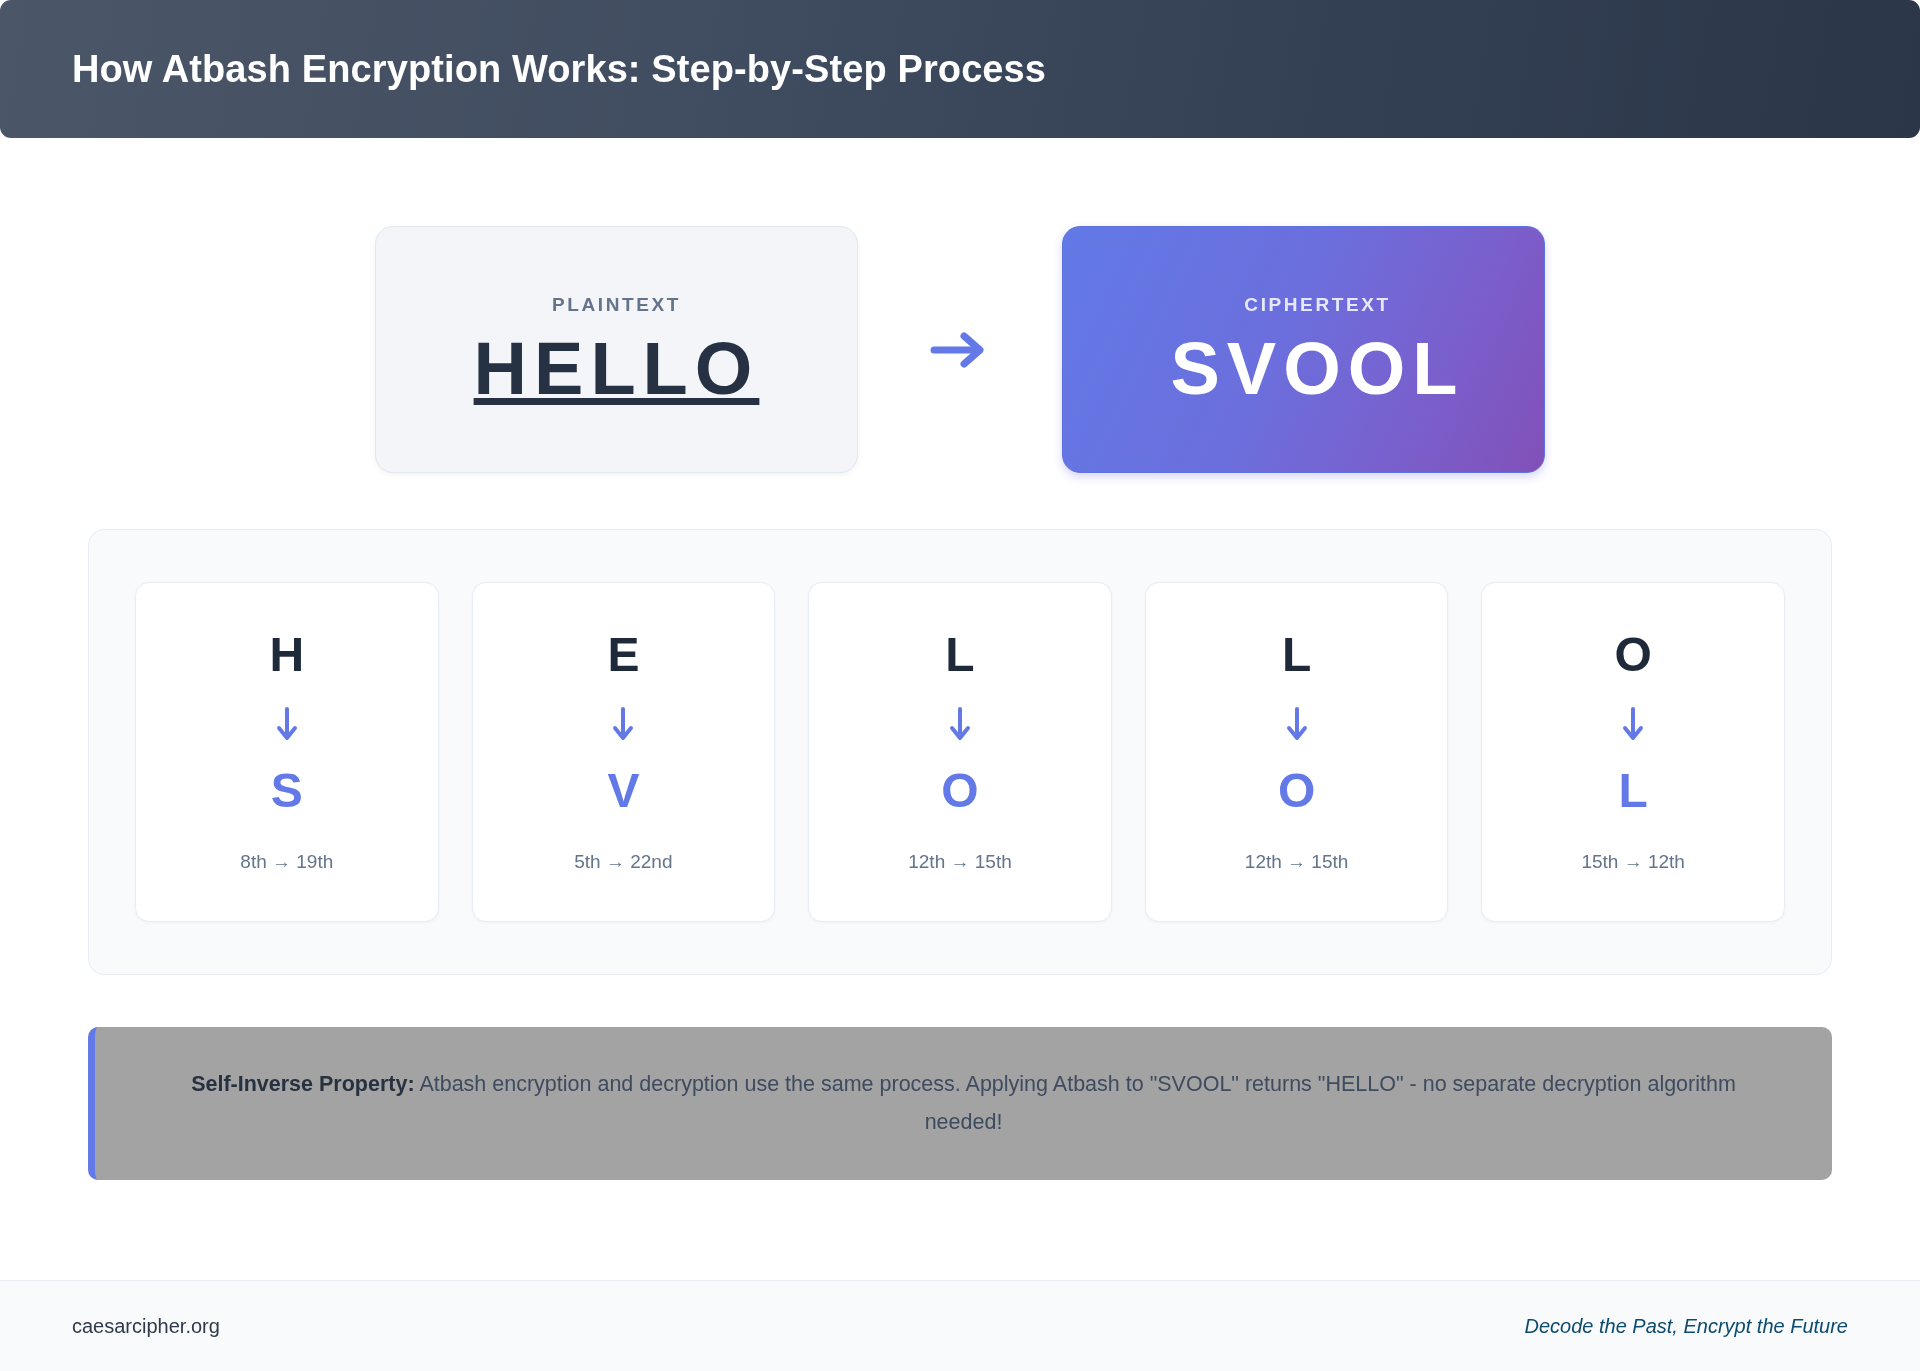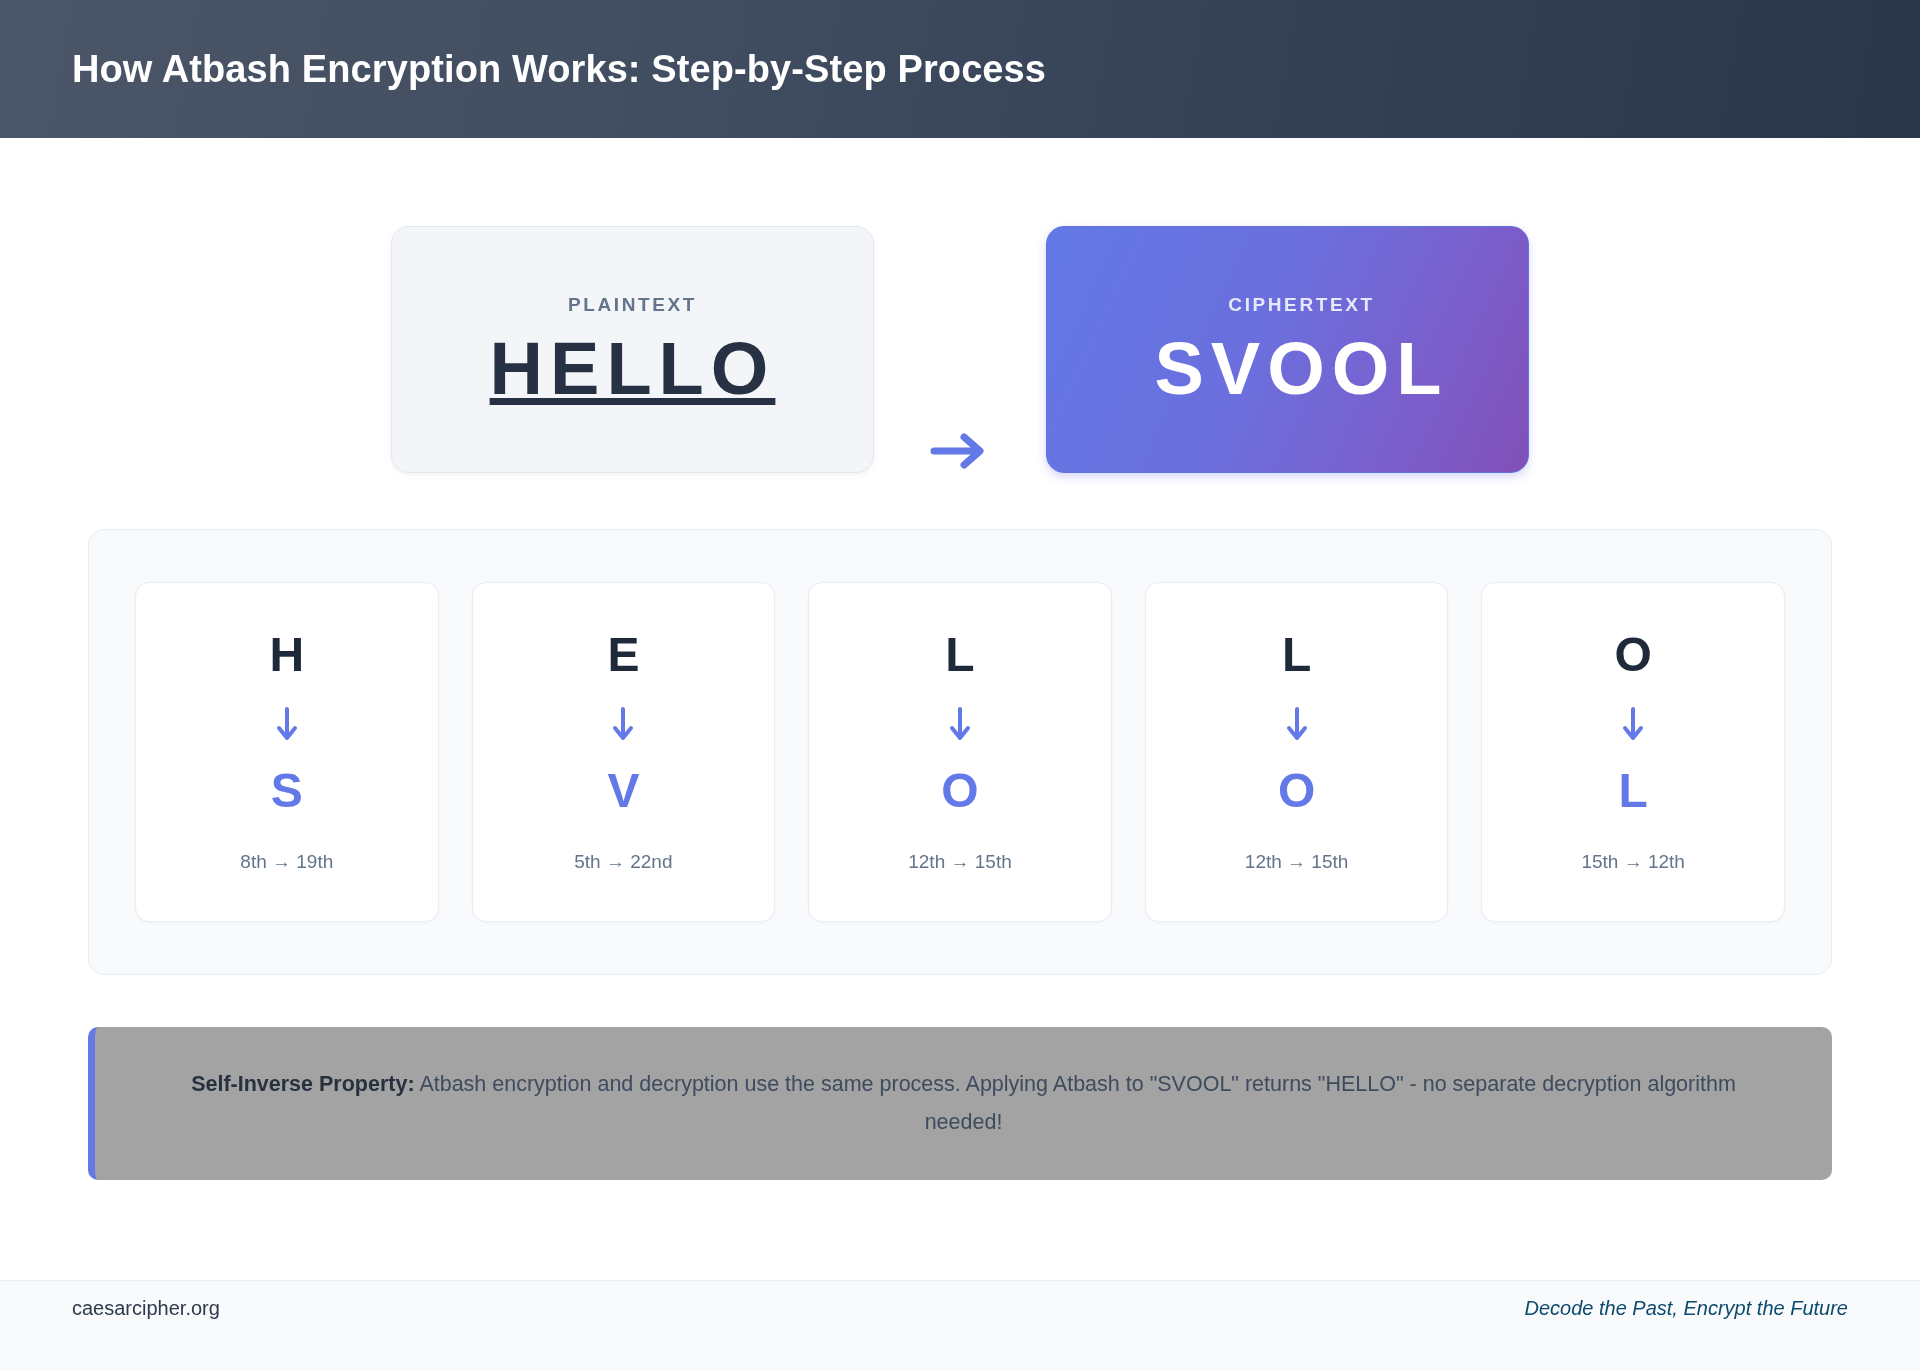--- a/index.html
+++ b/index.html
@@ -26,20 +26,21 @@
 
   
   .header {
     height: 138px;
     flex: 0 0 138px;
     background: linear-gradient(100deg, #4b5668 0%, #414d60 35%, #333f53 70%, #2b3748 100%);
     display: flex;
     align-items: center;
     padding-left: 72px;
     border-bottom: 1px solid #5a6舒;
+    border-radius: 11px;
   }
   .header-title {
     color: #ffffff;
     font-size: 38px;
     font-weight: bold;
     letter-spacing: 0.1px;
     white-space: nowrap;
   }
 
   
@@ -47,23 +48,23 @@
     flex: 1 1 auto;
     padding: 0 88px;
     display: flex;
     flex-direction: column;
   }
 
   
   .transform-row {
     margin-top: 88px;
     display: flex;
-    align-items: flex-end;
-    justify-content: center;
-    gap: 0;
+    align-items: center;
+    justify-content: center;
+    gap: 16px;
   }
 
   .text-card {
     width: 483px;
     height: 247px;
     border-radius: 18px;
     display: flex;
     flex-direction: column;
     align-items: center;
     justify-content: center;
@@ -178,22 +179,23 @@
   }
   .note b { color: #27313f; font-weight: bold; }
 
   
   .footer {
     flex: 0 0 91px;
     height: 91px;
     background: #f8fafc;
     border-top: 1px solid #e8edf3;
     display: flex;
+    align-items: center;
     justify-content: space-between;
-    padding: 16px 72px;
+    padding: 0 72px;
   }
   .footer-left {
     font-size: 20px;
     color: #2f3a4c;
   }
   .footer-right {
     font-size: 20px;
     font-style: italic;
     color: #0c4a6e;
   }

